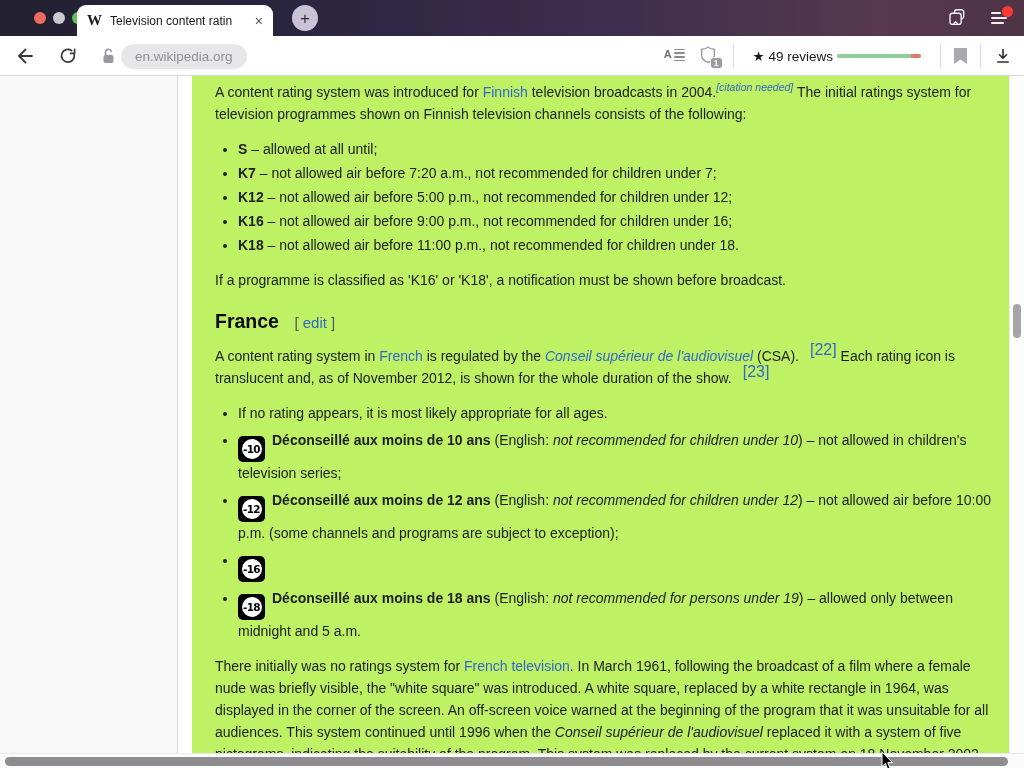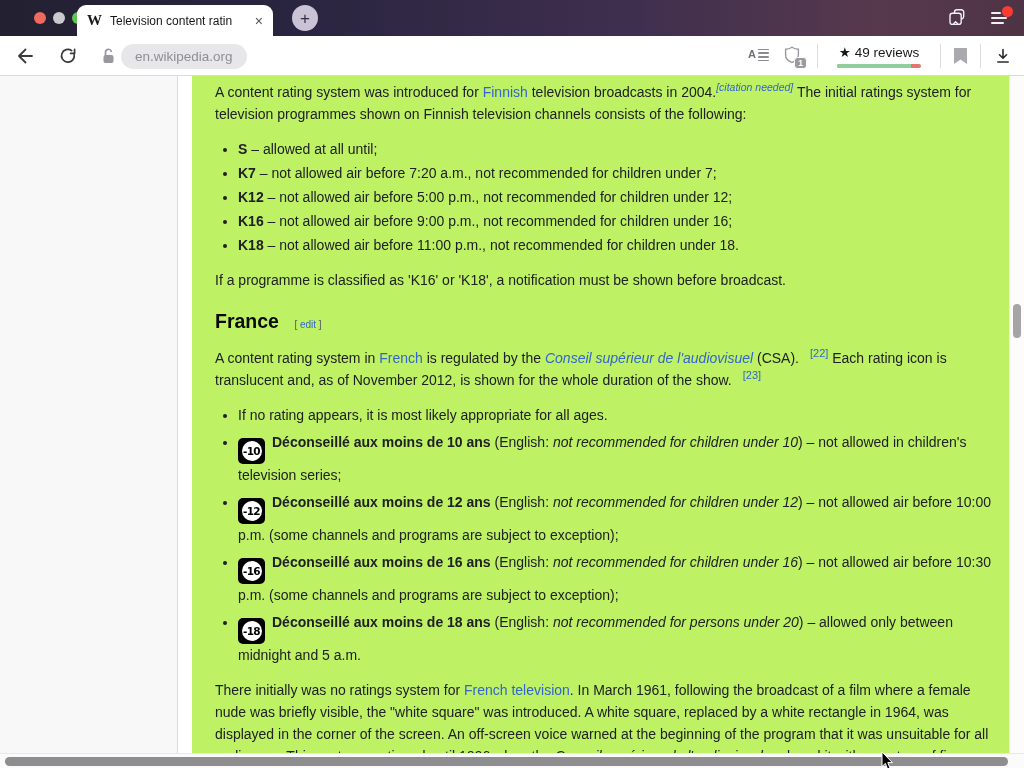--- a/index.html
+++ b/index.html
@@ -64,21 +64,21 @@
   .tb-sep { width:1px; height:24px; background:#dcdcdf; }
   .reader-icon { display:flex; align-items:flex-start; gap:2px; }
   .reader-icon b { font-size:11px; color:#6f6f74; line-height:11px; }
   .reader-lines i { display:block; width:11px; height:1.6px; background:#8a8a8f; margin-bottom:2px; border-radius:1px; }
   .tag-wrap { position:relative; width:22px; height:22px; }
   .tag-badge {
     position:absolute; right:-3px; bottom:-2px; min-width:13px; height:12px; padding:0 2px;
     background:#9a9aa0; border-radius:3.5px; color:#fff; font-size:8.5px; font-weight:700;
     display:flex; align-items:center; justify-content:center; border:1px solid #fff;
   }
-  .reviews { display:flex; flex-direction:column; align-items:center; gap:4px; padding:0 6px; }
+  .reviews { display:flex; align-items:center; gap:4px; padding:0 6px; }
   .reviews-label { font-size:13.5px; color:#18181a; white-space:nowrap; }
   .reviews-bar { width:84px; height:4.5px; border-radius:2.5px; background:#e2766d; overflow:hidden; }
   .reviews-bar-pos { height:100%; background:#90ce9e; border-radius:2.5px 0 0 2.5px; }
   .bookmark-icon {
     width:13px; height:16px; background:#a9a9ae;
     clip-path:polygon(0 0,100% 0,100% 100%,50% 72%,0 100%);
   }
 
   
   .sidebar {
@@ -88,29 +88,29 @@
   .content { position:absolute; left:192px; top:76px; width:831px; height:677px; background:#bef264; overflow:hidden; }
   .article { padding:5px 30px 0 23px; font-size:14px; line-height:22px; color:#202122; }
   .article p { margin:0 0 13px; }
   .article ul { margin:13px 0; padding-left:23px; }
   ul.finnish li { margin-bottom:2px; }
   ul.french  li { margin-bottom:5px; }
   h3.section {
     font-size:19.5px; font-weight:700; color:#0a0a0a; margin:19px 0 11px;
     font-family:"Liberation Sans", sans-serif;
   }
-  .edit-wrap { font-size:10px; font-weight:400; color:#54595d; margin-left:10px; }
+  .edit-wrap { font-size:15px; font-weight:400; color:#54595d; margin-left:10px; }
   .edit-link { color:#3366cc; }
 
   .seg-plain {}
   .seg-bold { font-weight:700; }
   .seg-italic { font-style:italic; }
   .seg-link { color:#3366cc; }
   .seg-link_italic { color:#3366cc; font-style:italic; }
-  .seg-sup_link { color:#3366cc; font-size:11px; vertical-align:super; line-height:0;padding-left:11px; }
+  .seg-sup_link { color:#3366cc; font-size:16px; vertical-align:super; line-height:0;padding-left:11px; }
   .seg-sup_italic_link { color:#3366cc; font-size:10.5px; font-style:italic; vertical-align:super; line-height:0; }
 
   .rating-icon {
     display:inline-flex; align-items:center; justify-content:center;
     width:27px; height:26px; background:#000; border-radius:5px;
     vertical-align:-8px; margin-right:7px;
   }
   .rating-circle {
     display:flex; align-items:center; justify-content:center;
     width:20px; height:20px; background:#fff; border-radius:50%;
@@ -253,26 +253,26 @@
             </span><span><span class="seg-bold">Déconseillé aux moins de 10 ans</span><span class="seg-plain"> (English: </span><span class="seg-italic">not recommended for children under 10</span><span class="seg-plain">) – not allowed in children's television series;</span></span>
         </li>
         <li>
           <span class="rating-icon">
               <span class="rating-circle">-12</span>
             </span><span><span class="seg-bold">Déconseillé aux moins de 12 ans</span><span class="seg-plain"> (English: </span><span class="seg-italic">not recommended for children under 12</span><span class="seg-plain">) – not allowed air before 10:00 p.m. (some channels and programs are subject to exception);</span></span>
         </li>
         <li>
           <span class="rating-icon">
               <span class="rating-circle">-16</span>
-            </span><span><span class="seg-bold">Déconseillé aux moins de 16 ans</span><span class="seg-plain"> (English: </span><span class="seg-italic">not recommended for children under 16</span><span class="seg-plain">) – not allowed air before 10:30 p.m. (some channels and programs are subject to exception);</span></span>
+            </span>
         </li>
         <li>
           <span class="rating-icon">
               <span class="rating-circle">-18</span>
-            </span><span><span class="seg-bold">Déconseillé aux moins de 18 ans</span><span class="seg-plain"> (English: </span><span class="seg-italic">not recommended for persons under 20</span><span class="seg-plain">) – allowed only between midnight and 5 a.m.</span></span>
+            </span><span><span class="seg-bold">Déconseillé aux moins de 18 ans</span><span class="seg-plain"> (English: </span><span class="seg-italic">not recommended for persons under 19</span><span class="seg-plain">) – allowed only between midnight and 5 a.m.</span></span>
         </li>
       </ul>
 
       <p><span class="seg-plain">There initially was no ratings system for </span><span class="seg-link">French television</span><span class="seg-plain">. In March 1961, following the broadcast of a film where a female nude was briefly visible, the "white square" was introduced. A white square, replaced by a white rectangle in 1964, was displayed in the corner of the screen. An off-screen voice warned at the beginning of the program that it was unsuitable for all audiences. This system continued until 1996 when the </span><span class="seg-italic">Conseil supérieur de l'audiovisuel</span><span class="seg-plain"> replaced it with a system of five pictograms, indicating the suitability of the program. This system was replaced by the current system on 18 November 2002.</span></p>
     </div>
   </div>
 
   <div class="vscroll">
     <div class="vscroll-thumb"></div>
   </div>

